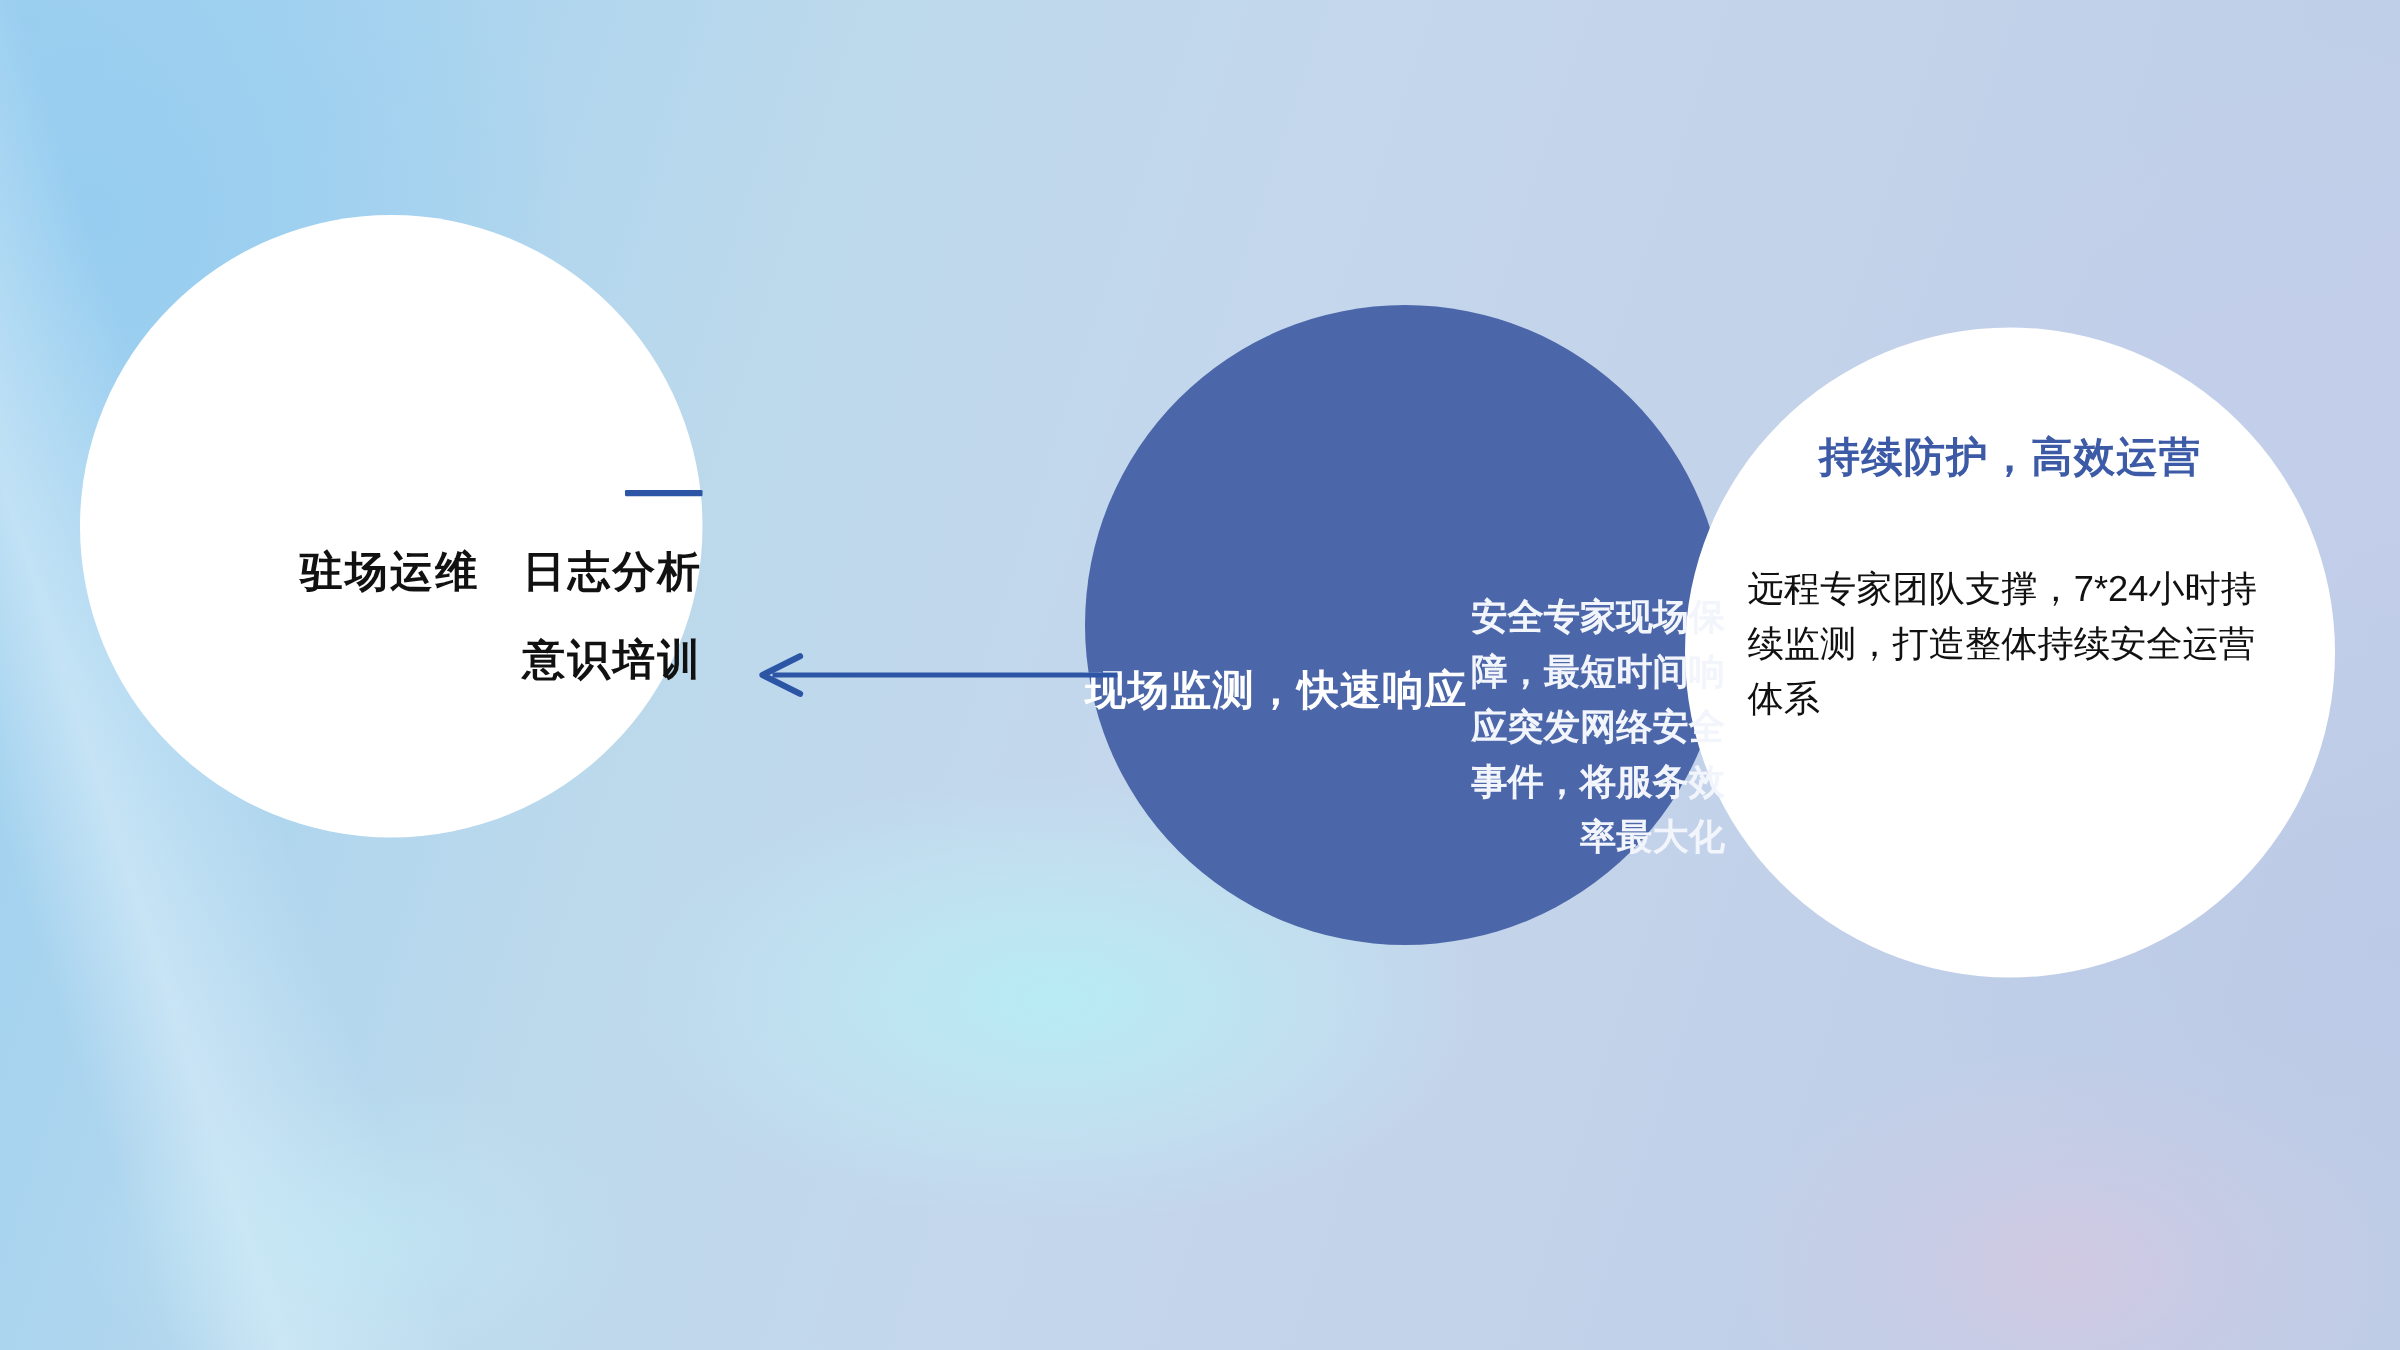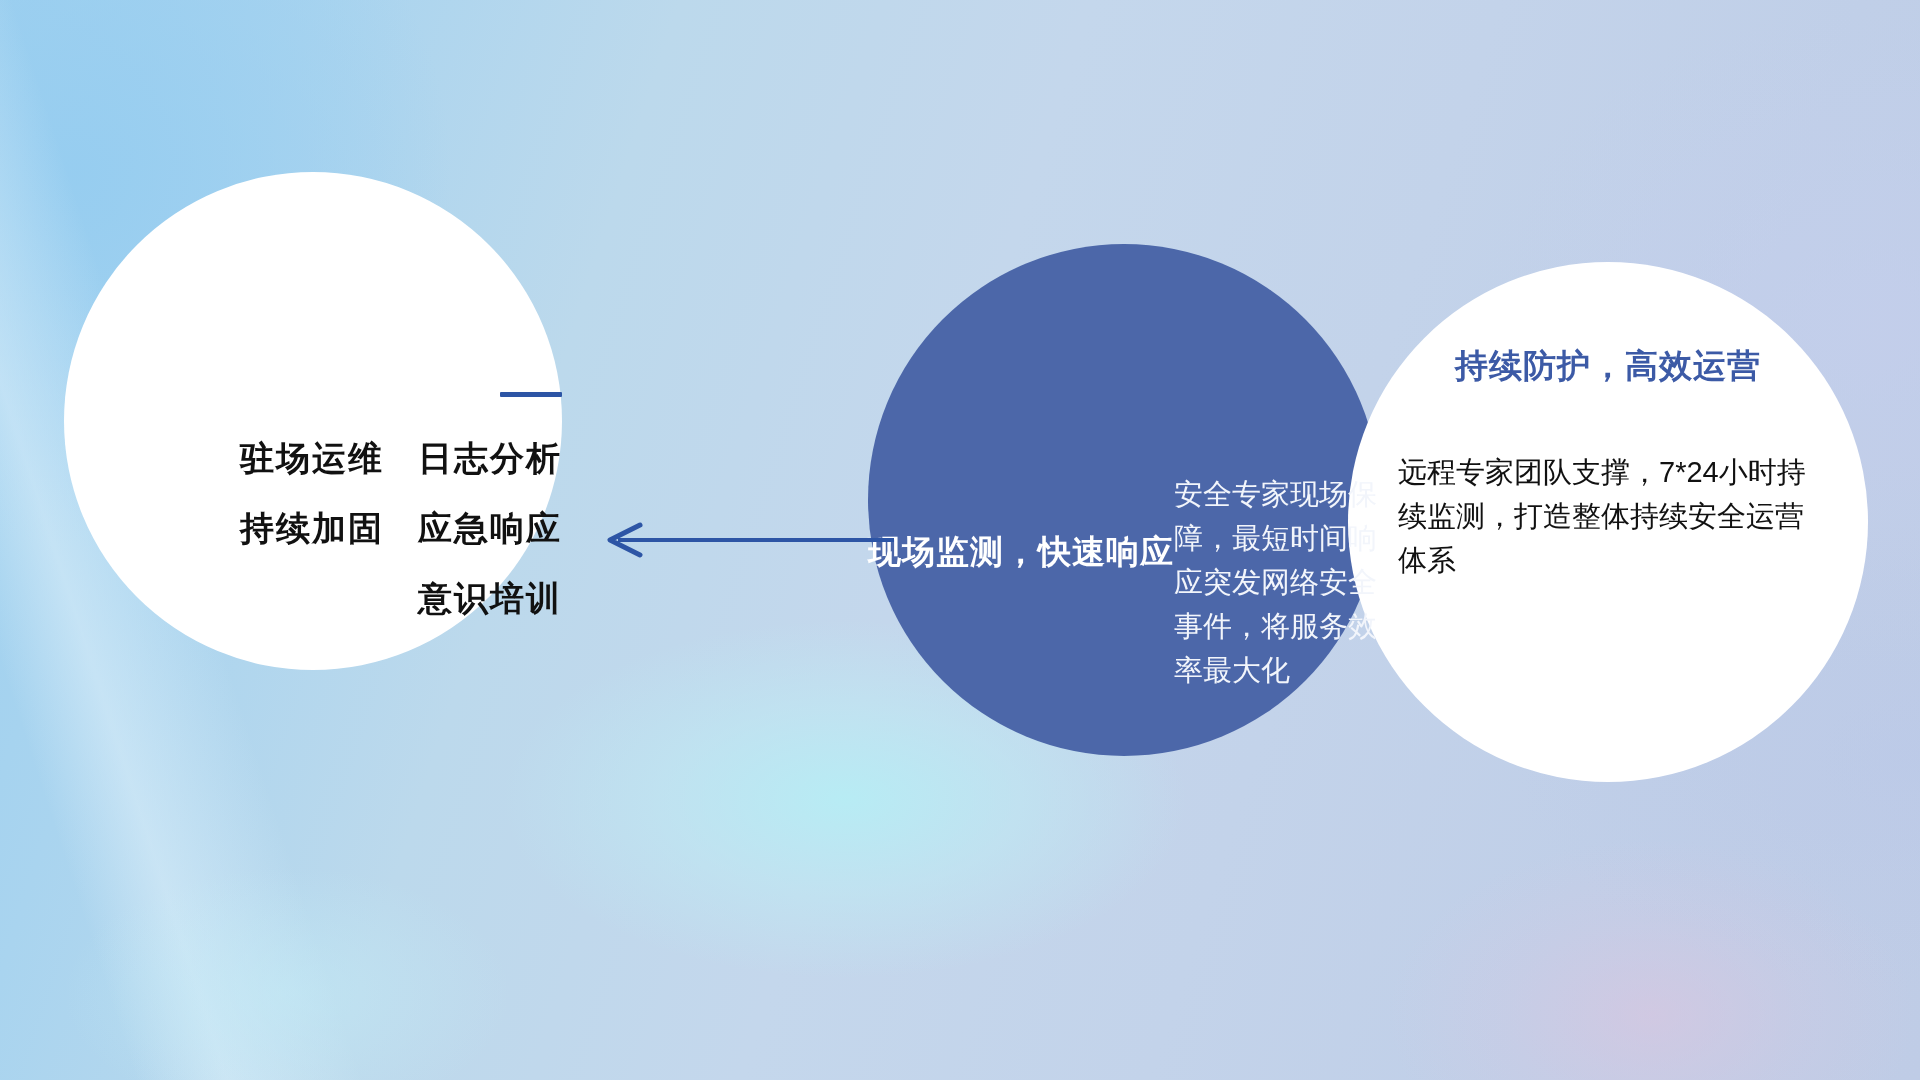--- a/index.html
+++ b/index.html
@@ -172,24 +172,24 @@
     font-weight: 700;
     font-size: 33px;
     letter-spacing: 1px;
     line-height: 1.1;
     white-space: nowrap;
   }
   .mid-body {
     color: #f2f5fb;
     font-size: 29px;
     line-height: 1.52;
-    text-align: left;
+    text-align: right;
     width: 310px;
     margin-top: 60px;
-    font-weight: 400;
+    font-weight: 700;
   }
 
   
   .right-content {
     position: absolute;
     left: 1348px;
     top: 262px;
     width: 520px;
     height: 520px;
     z-index: 9;
@@ -250,23 +250,20 @@
       <line x1="298" y1="28" x2="22" y2="28" stroke="#2d55a5" stroke-width="4"></line>
       <polyline points="44,13 14,28 44,43" fill="none" stroke="#2d55a5" stroke-width="5" stroke-linecap="round" stroke-linejoin="round"></polyline>
     </svg>
   </div>
 
   <div class="left-content">
     <div class="left-dash"></div>
     <div class="left-line">
       <span>驻场运维</span><span class="gap"></span><span>日志分析</span>
     </div>
-    <div class="left-line">
-      <span>持续加固</span><span class="gap"></span><span>应急响应</span>
-    </div>
     <div class="left-line last">
       <span>意识培训</span>
     </div>
   </div>
 
   <div class="mid-content">
     <div class="mid-title">现场监测，快速响应</div>
     <div class="mid-body">安全专家现场保障，最短时间响应突发网络安全事件，将服务效率最大化</div>
   </div>
 

